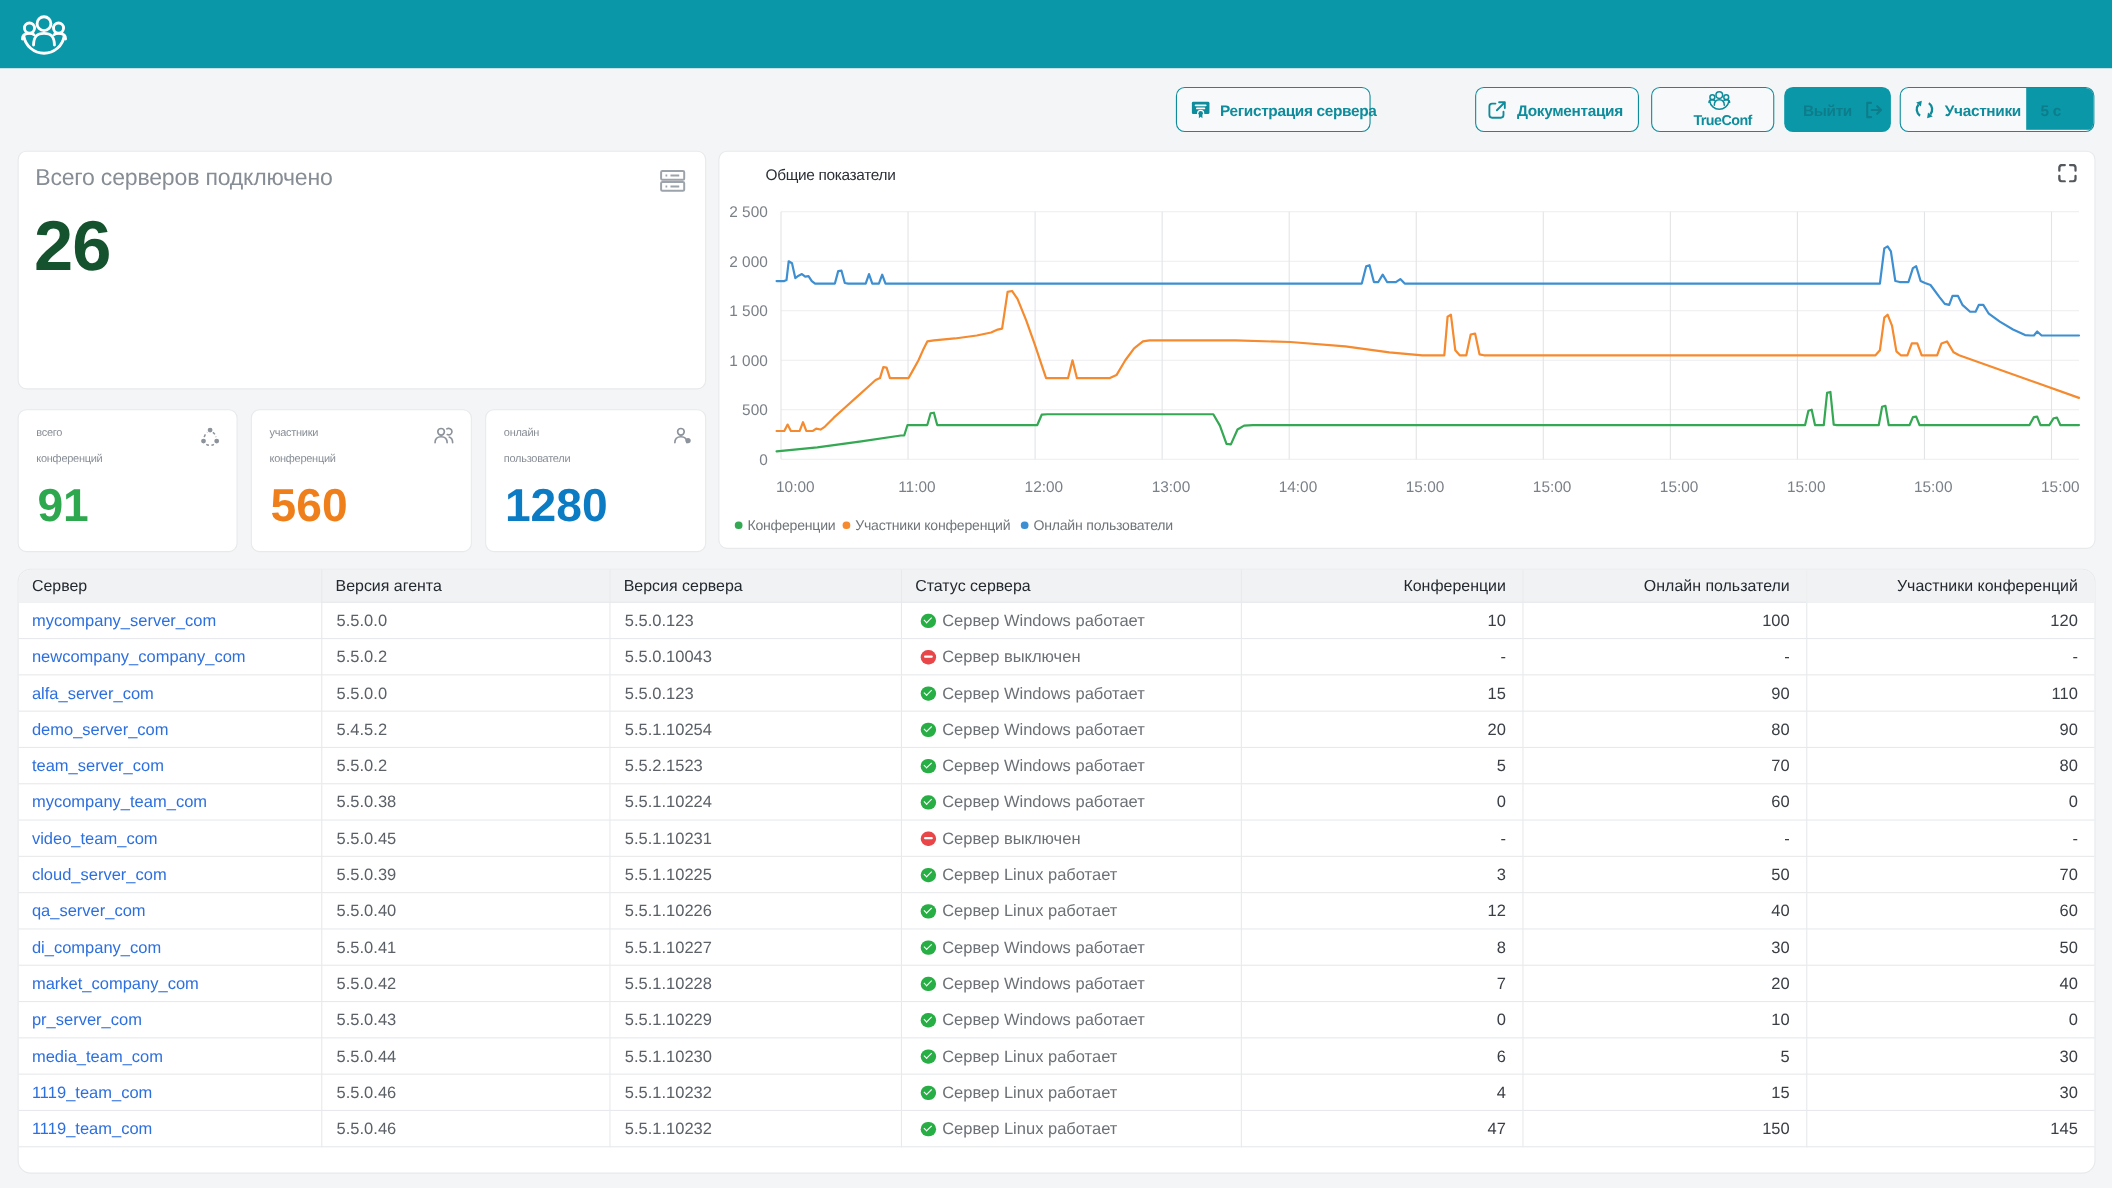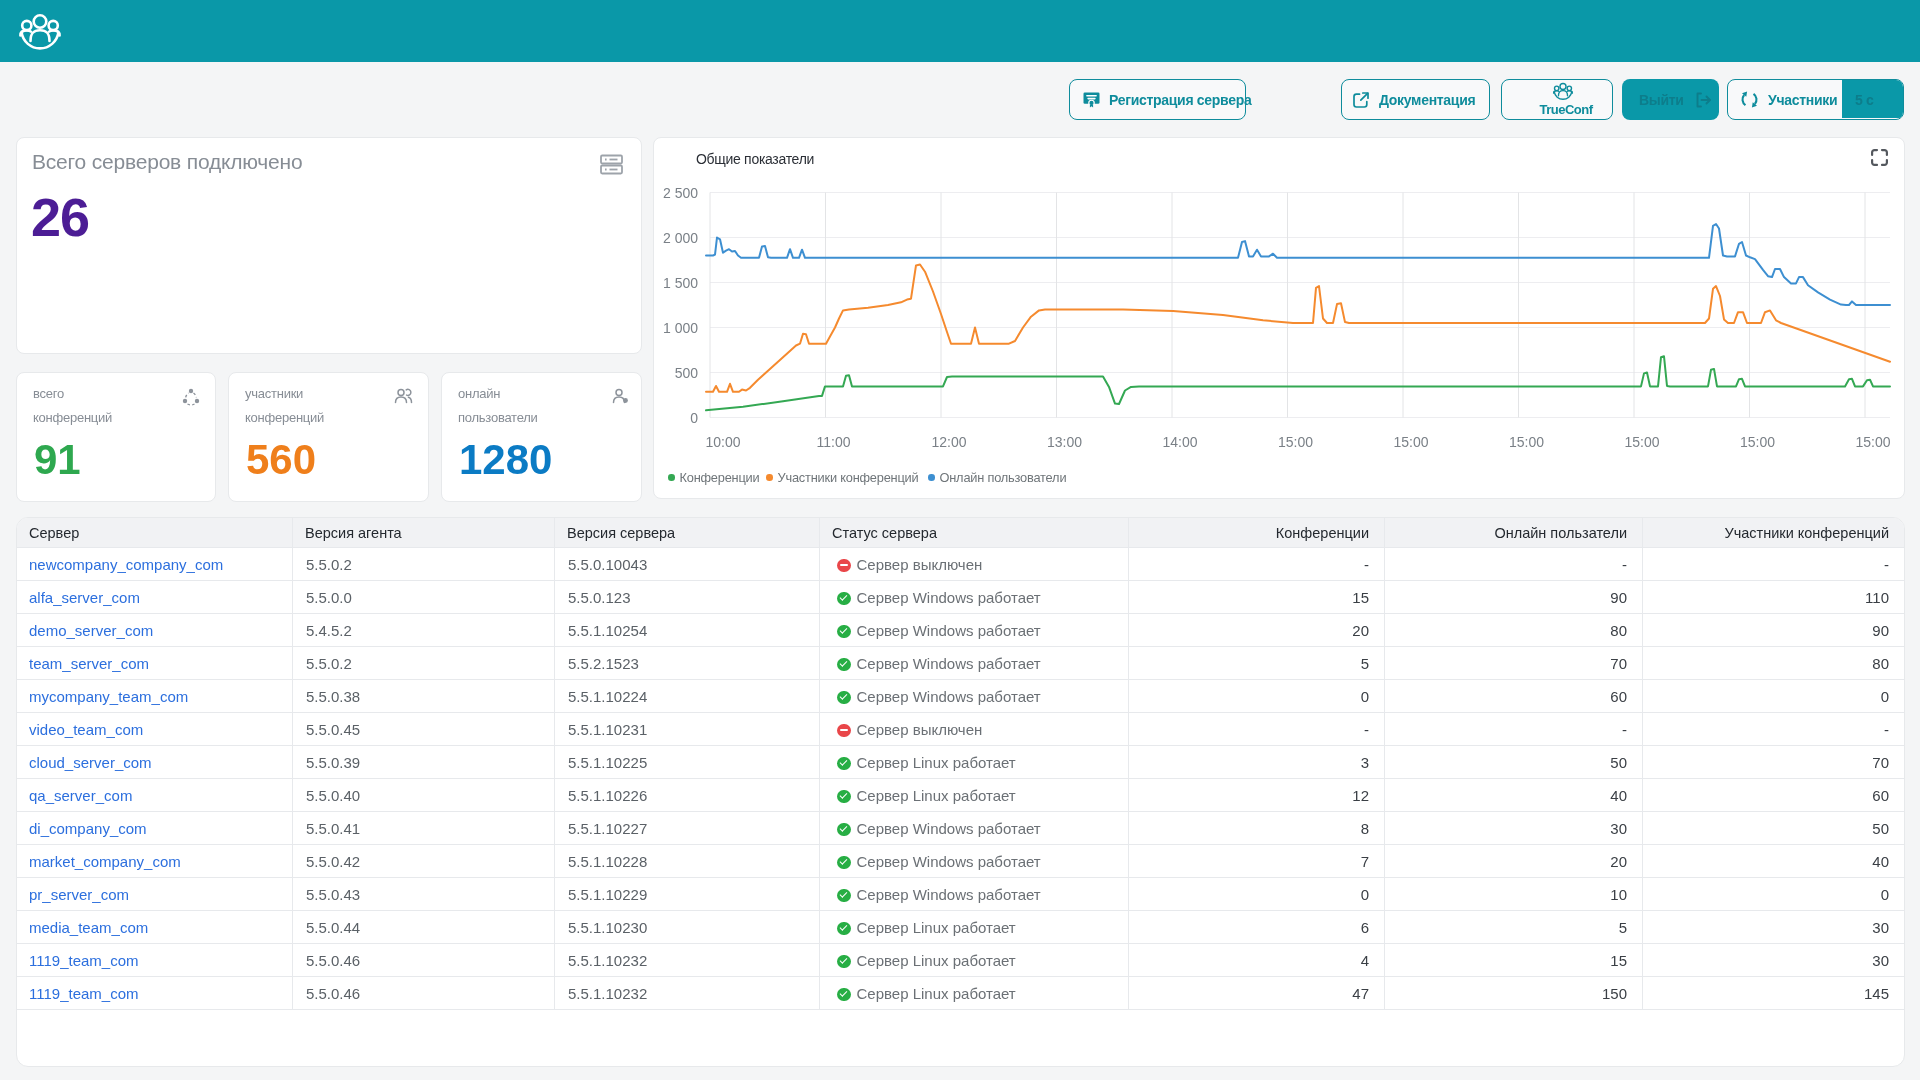--- a/index.html
+++ b/index.html
@@ -7,22 +7,22 @@
 body { background:#f4f5f6; font-family:"Liberation Sans", sans-serif; position:relative; }
 .hdr { position:absolute; left:0; top:0; width:1920px; height:62px; background:#0a98a8; }
 .hdr svg { position:absolute; left:17px; top:8px; }
 .btn { position:absolute; top:79px; height:41px; border:1.5px solid #0e8c9c; border-radius:8px; background:#f8f9fa;
   display:flex; align-items:center; color:#0e8c9c; font-weight:bold; font-size:14px; letter-spacing:-0.3px; }
 .btn svg { flex:0 0 auto; }
 .btn .lb { white-space:nowrap; }
 .bsolid { background:#0a98a8 !important; border:none; color:#0d7d8b; }
 .card { position:absolute; background:#fff; border:1px solid #e7e9eb; border-radius:8px; }
 .bigttl { position:absolute; left:32px; top:150px; font-size:21px; letter-spacing:-0.2px; color:#878d95; }
-.bignum { position:absolute; left:31px; top:186px; font-size:54px; font-weight:bold; color:#4c1d95; letter-spacing:-1px;}
-.sc-t { position:absolute; font-size:13px; letter-spacing:-0.25px; line-height:24px; color:#878d95; }
+.bignum { position:absolute; left:31px; top:186px; font-size:64px; font-weight:bold; color:#14532d; letter-spacing:-1px;}
+.sc-t { position:absolute; font-size:10px; letter-spacing:-0.25px; line-height:24px; color:#878d95; }
 .sc-n { position:absolute; font-size:42px; font-weight:bold; }
 .chart-ttl { position:absolute; left:696px; top:151px; font-size:14px; letter-spacing:-0.3px; font-weight:normal; color:#2b2f36; }
 .tbl { position:absolute; left:17px; top:518px; width:1887px; border-collapse:separate; border-spacing:0;
   font-size:15px; color:#3a3f45; }
 .tbl th { background:#f1f2f4; font-weight:bold; color:#24292f; height:30px; text-align:left; font-size:14.5px; }
 .tbl td { height:33px; }
 .tbl th, .tbl td { border-bottom:1px solid #e7e9ec; border-left:1px solid #e7e9ec; padding:0 15px 0 12px; font-weight:normal; }
 .tbl th:first-child, .tbl td:first-child { border-left:none; }
 .tbl th:first-child { border-top-left-radius:11px; }
 .tbl th:last-child { border-top-right-radius:11px; }
@@ -219,20 +219,29 @@
         <th>Версия агента</th>
         <th>Версия сервера</th>
         <th>Статус сервера</th>
         <th class="num">Конференции</th>
         <th class="num">Онлайн пользатели</th>
         <th class="num">Участники конференций</th>
       </tr>
     </thead>
 <tbody>
 <tr>
+        <td class="c1"><a>mycompany_server_com</a></td>
+        <td class="c2">5.5.0.0</td>
+        <td class="c3">5.5.0.123</td>
+        <td class="c4"><span class="st ok"></span>Сервер Windows работает</td>
+        <td class="num">10</td>
+        <td class="num">100</td>
+        <td class="num">120</td>
+      </tr>
+<tr>
         <td class="c1"><a>newcompany_company_com</a></td>
         <td class="c2">5.5.0.2</td>
         <td class="c3">5.5.0.10043</td>
         <td class="c4"><span class="st off"></span>Сервер выключен</td>
         <td class="num">-</td>
         <td class="num">-</td>
         <td class="num">-</td>
       </tr>
 <tr>
         <td class="c1"><a>alfa_server_com</a></td>

